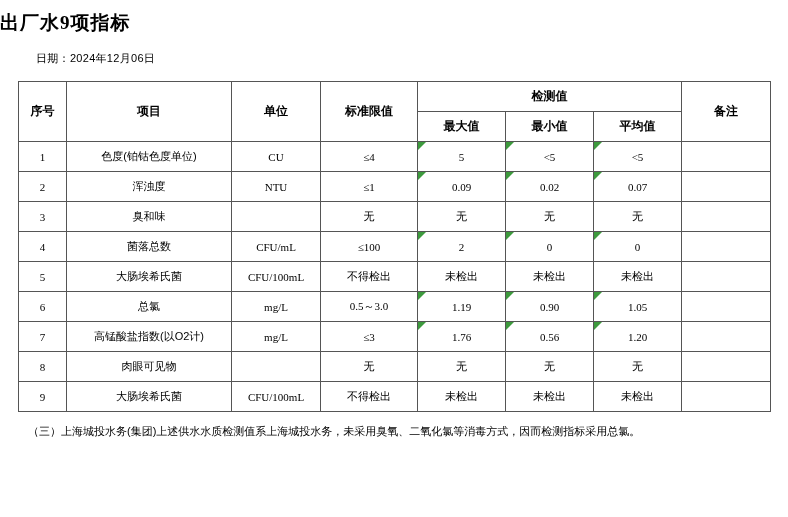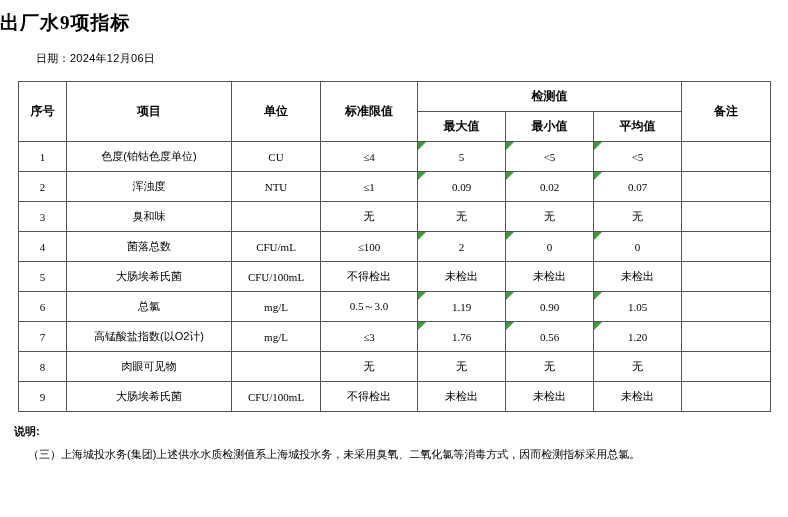--- a/index.html
+++ b/index.html
@@ -224,15 +224,14 @@
       <td class="limit-cell">不得检出</td>
       <td class="num">未检出</td>
       <td class="num">未检出</td>
       <td class="num">未检出</td>
       <td></td>
     </tr>
   </tbody>
 </table>
 
 <div class="notes">
-  <div class="note-head">说明:</div>
   <div class="note-line">（三）上海城投水务(集团)上述供水水质检测值系上海城投水务，未采用臭氧、二氧化氯等消毒方式，因而检测指标采用总氯。</div>
 </div>
 
 </body></html>

